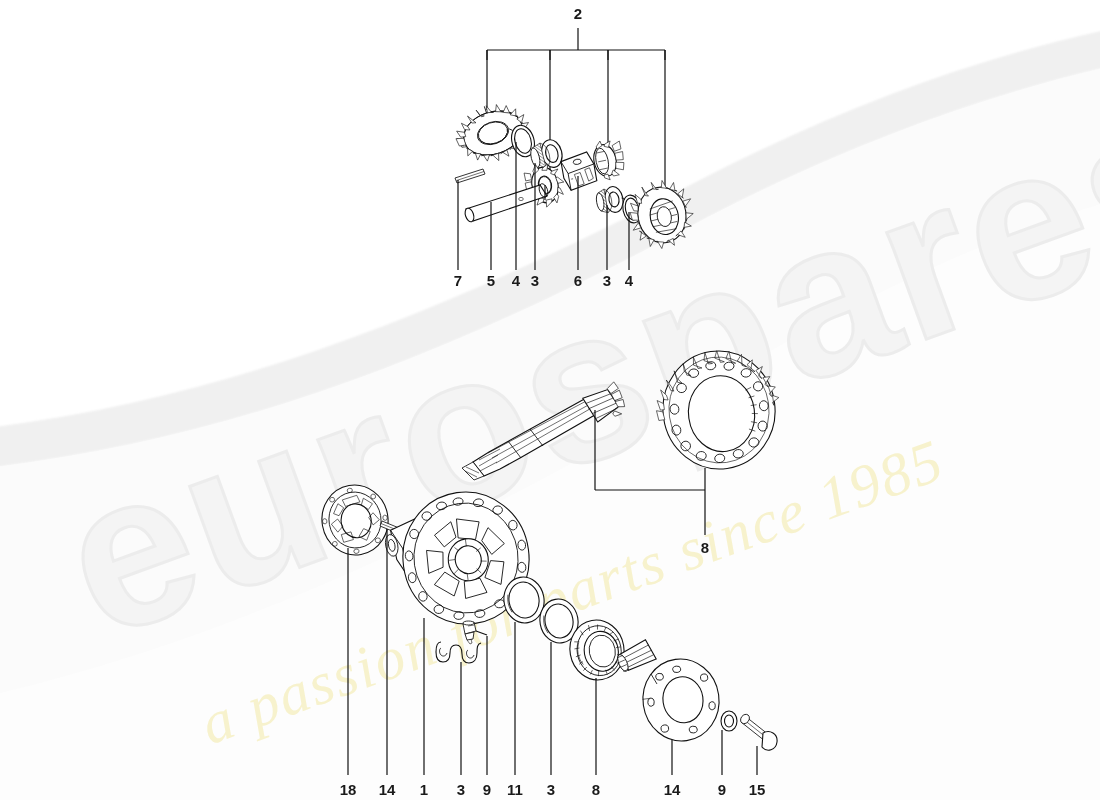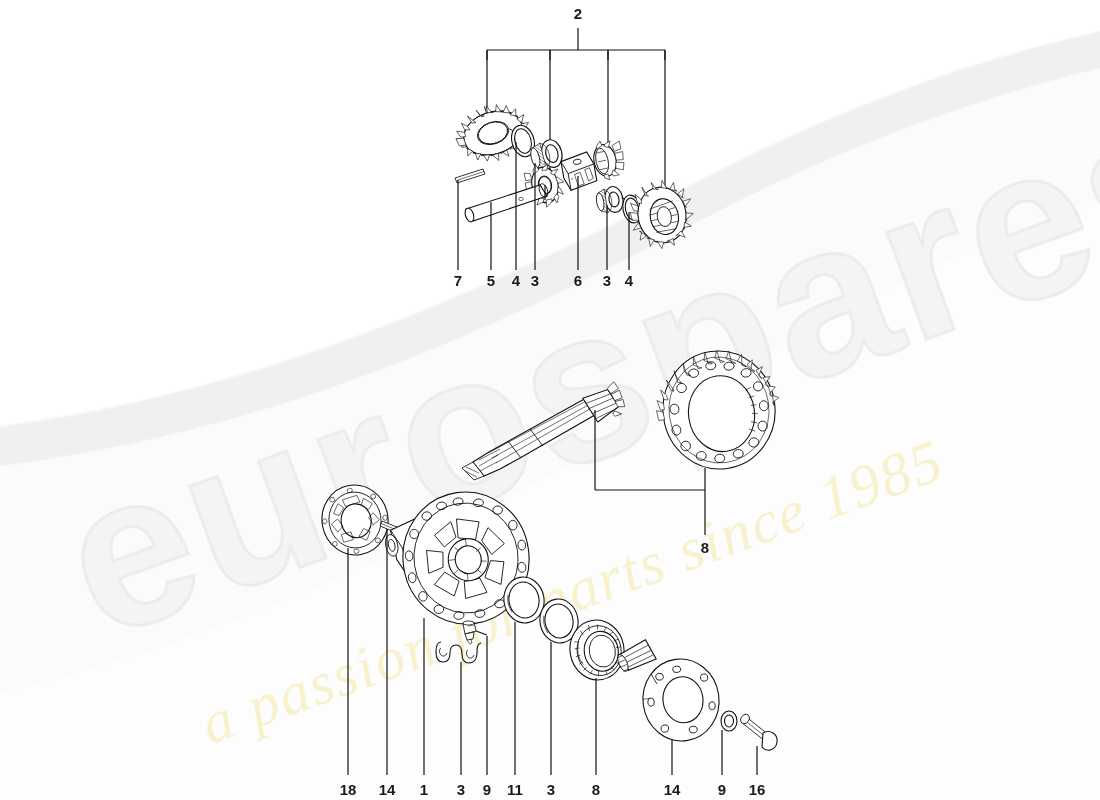--- a/index.html
+++ b/index.html
@@ -559,17 +559,17 @@
     <div class="lbl" style="left:348px;top:781px;text-align:right;">18</div>
     <div class="lbl" style="left:387px;top:781px;">14</div>
     <div class="lbl" style="left:424px;top:781px;">1</div>
     <div class="lbl" style="left:461px;top:781px;">3</div>
     <div class="lbl" style="left:487px;top:781px;">9</div>
     <div class="lbl" style="left:515px;top:781px;text-align:right;">11</div>
     <div class="lbl" style="left:551px;top:781px;">3</div>
     <div class="lbl" style="left:596px;top:781px;">8</div>
     <div class="lbl" style="left:672px;top:781px;">14</div>
     <div class="lbl" style="left:722px;top:781px;">9</div>
-    <div class="lbl" style="left:757px;top:781px;">16</div>
+    <div class="lbl" style="left:757px;top:781px;">15</div>
 
   </div>
 
 </div>
 
 </body></html>

